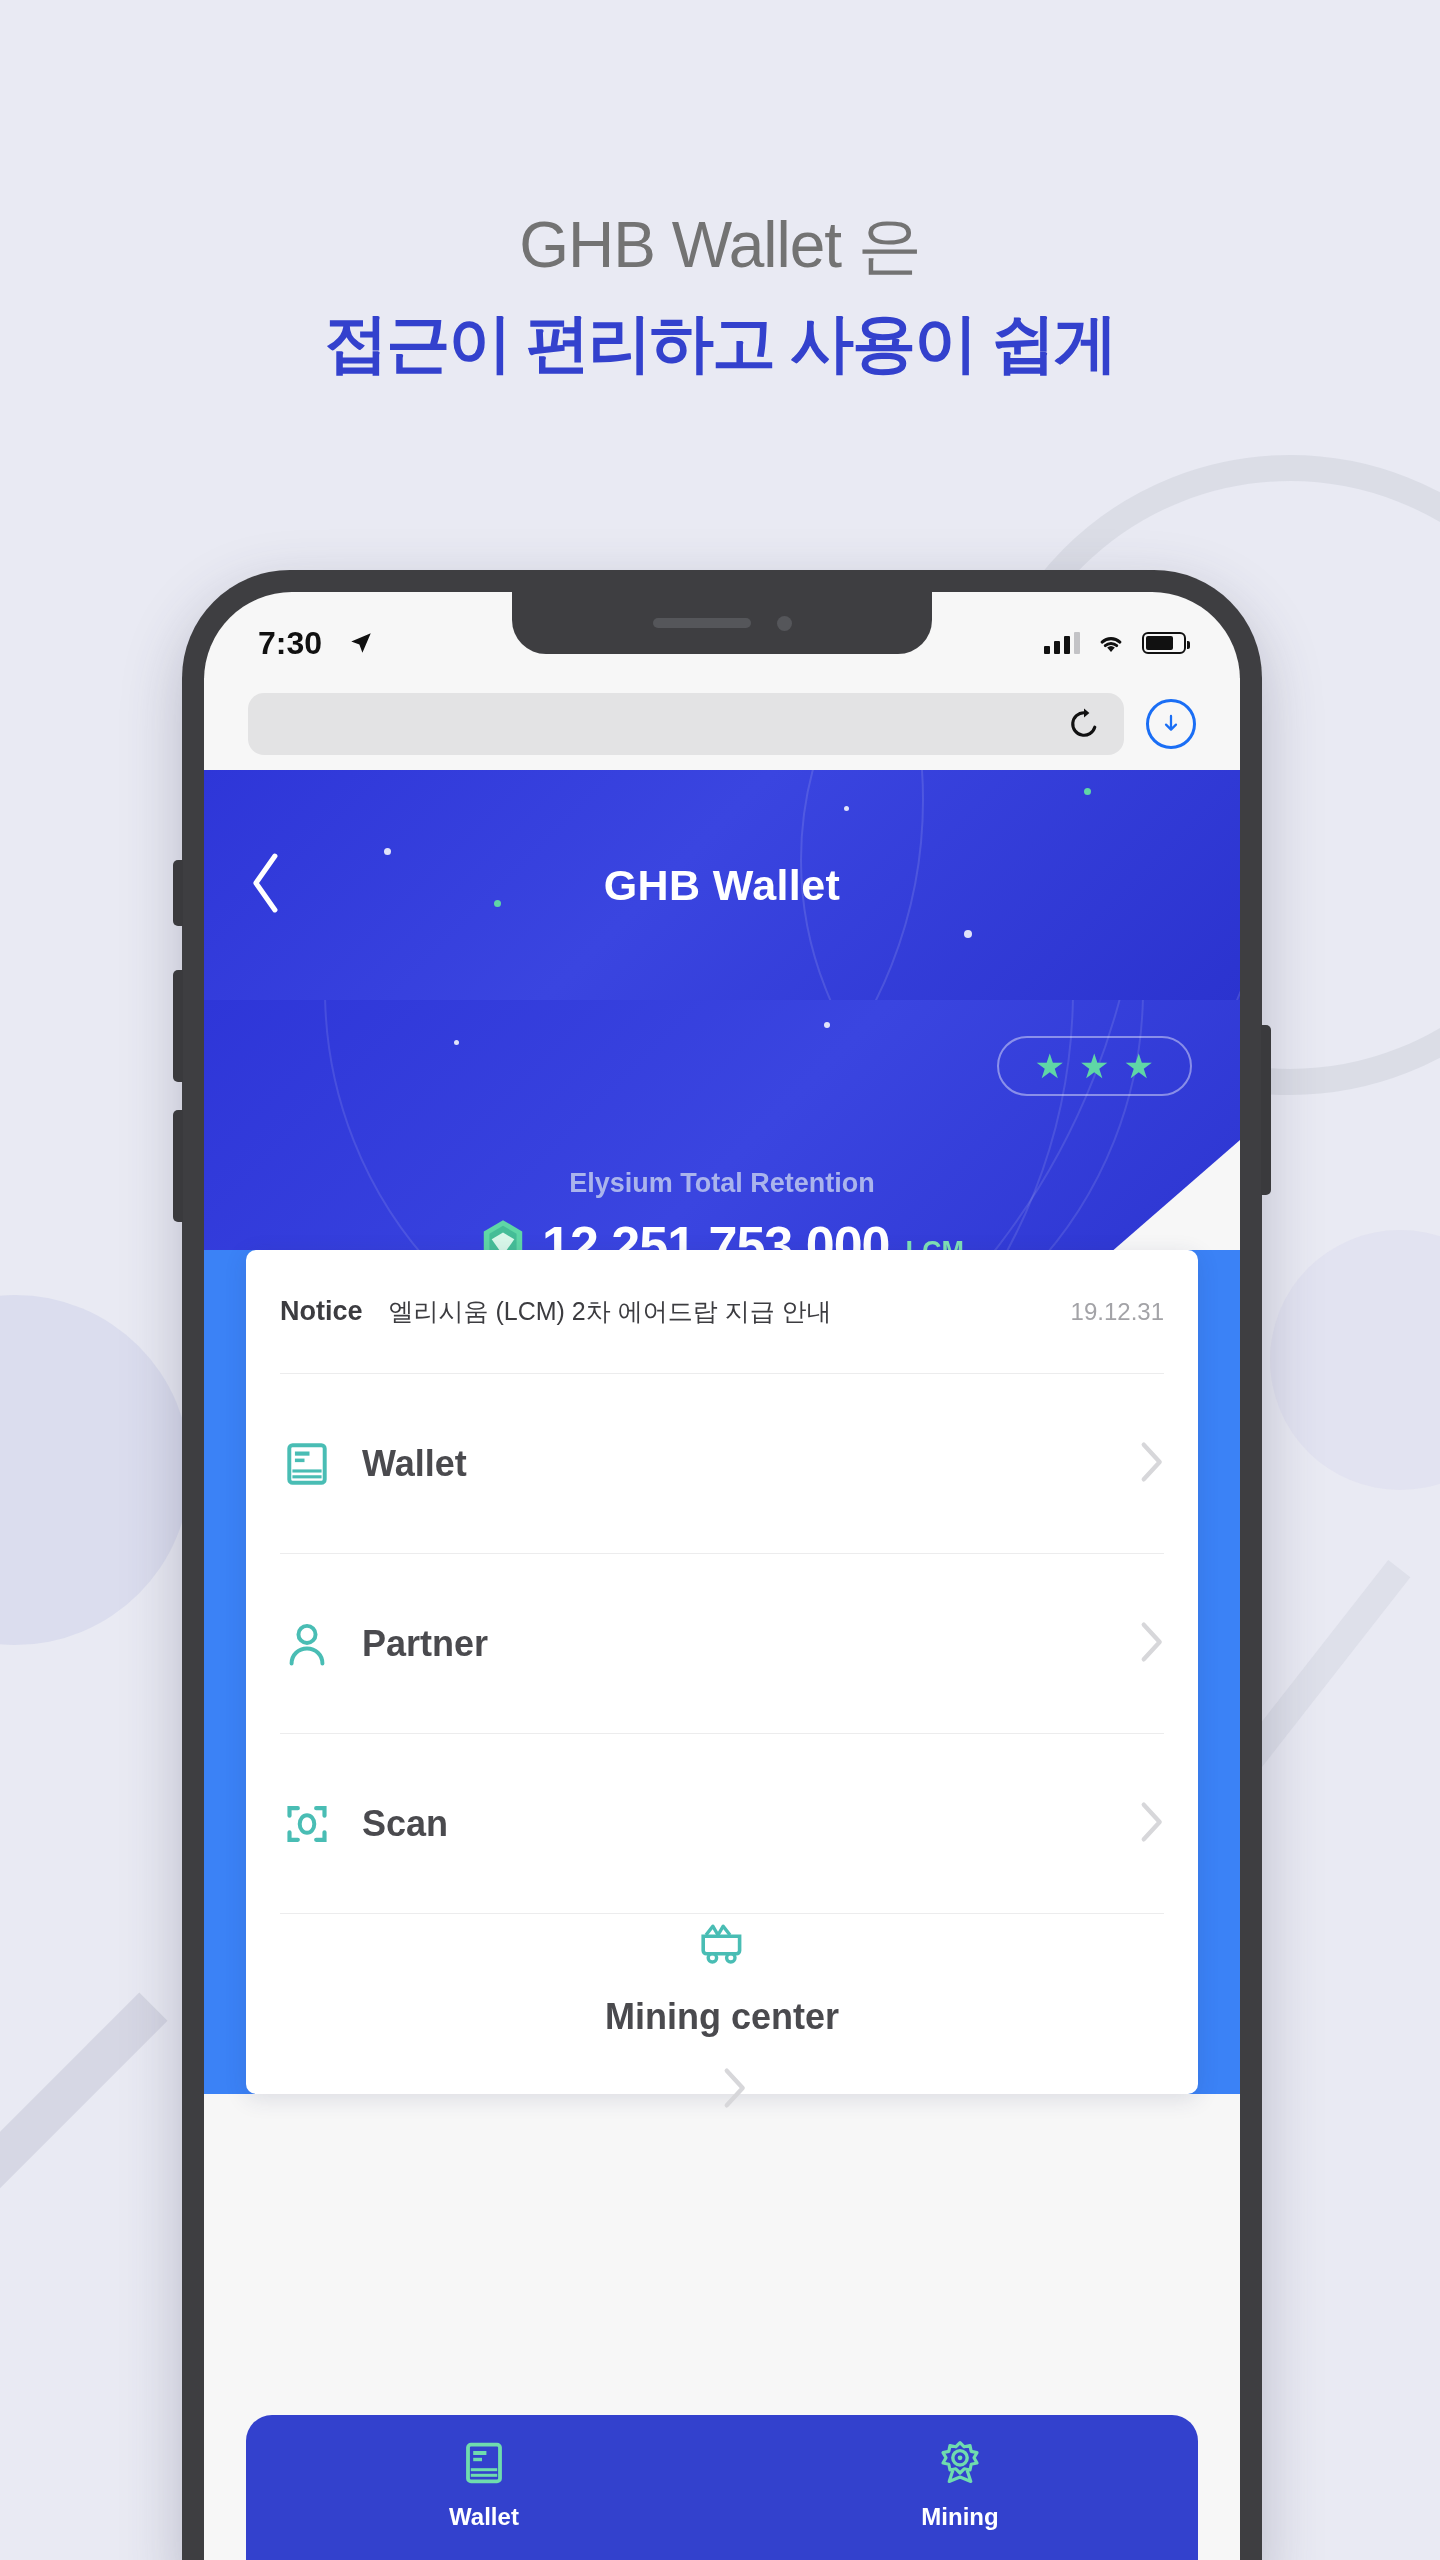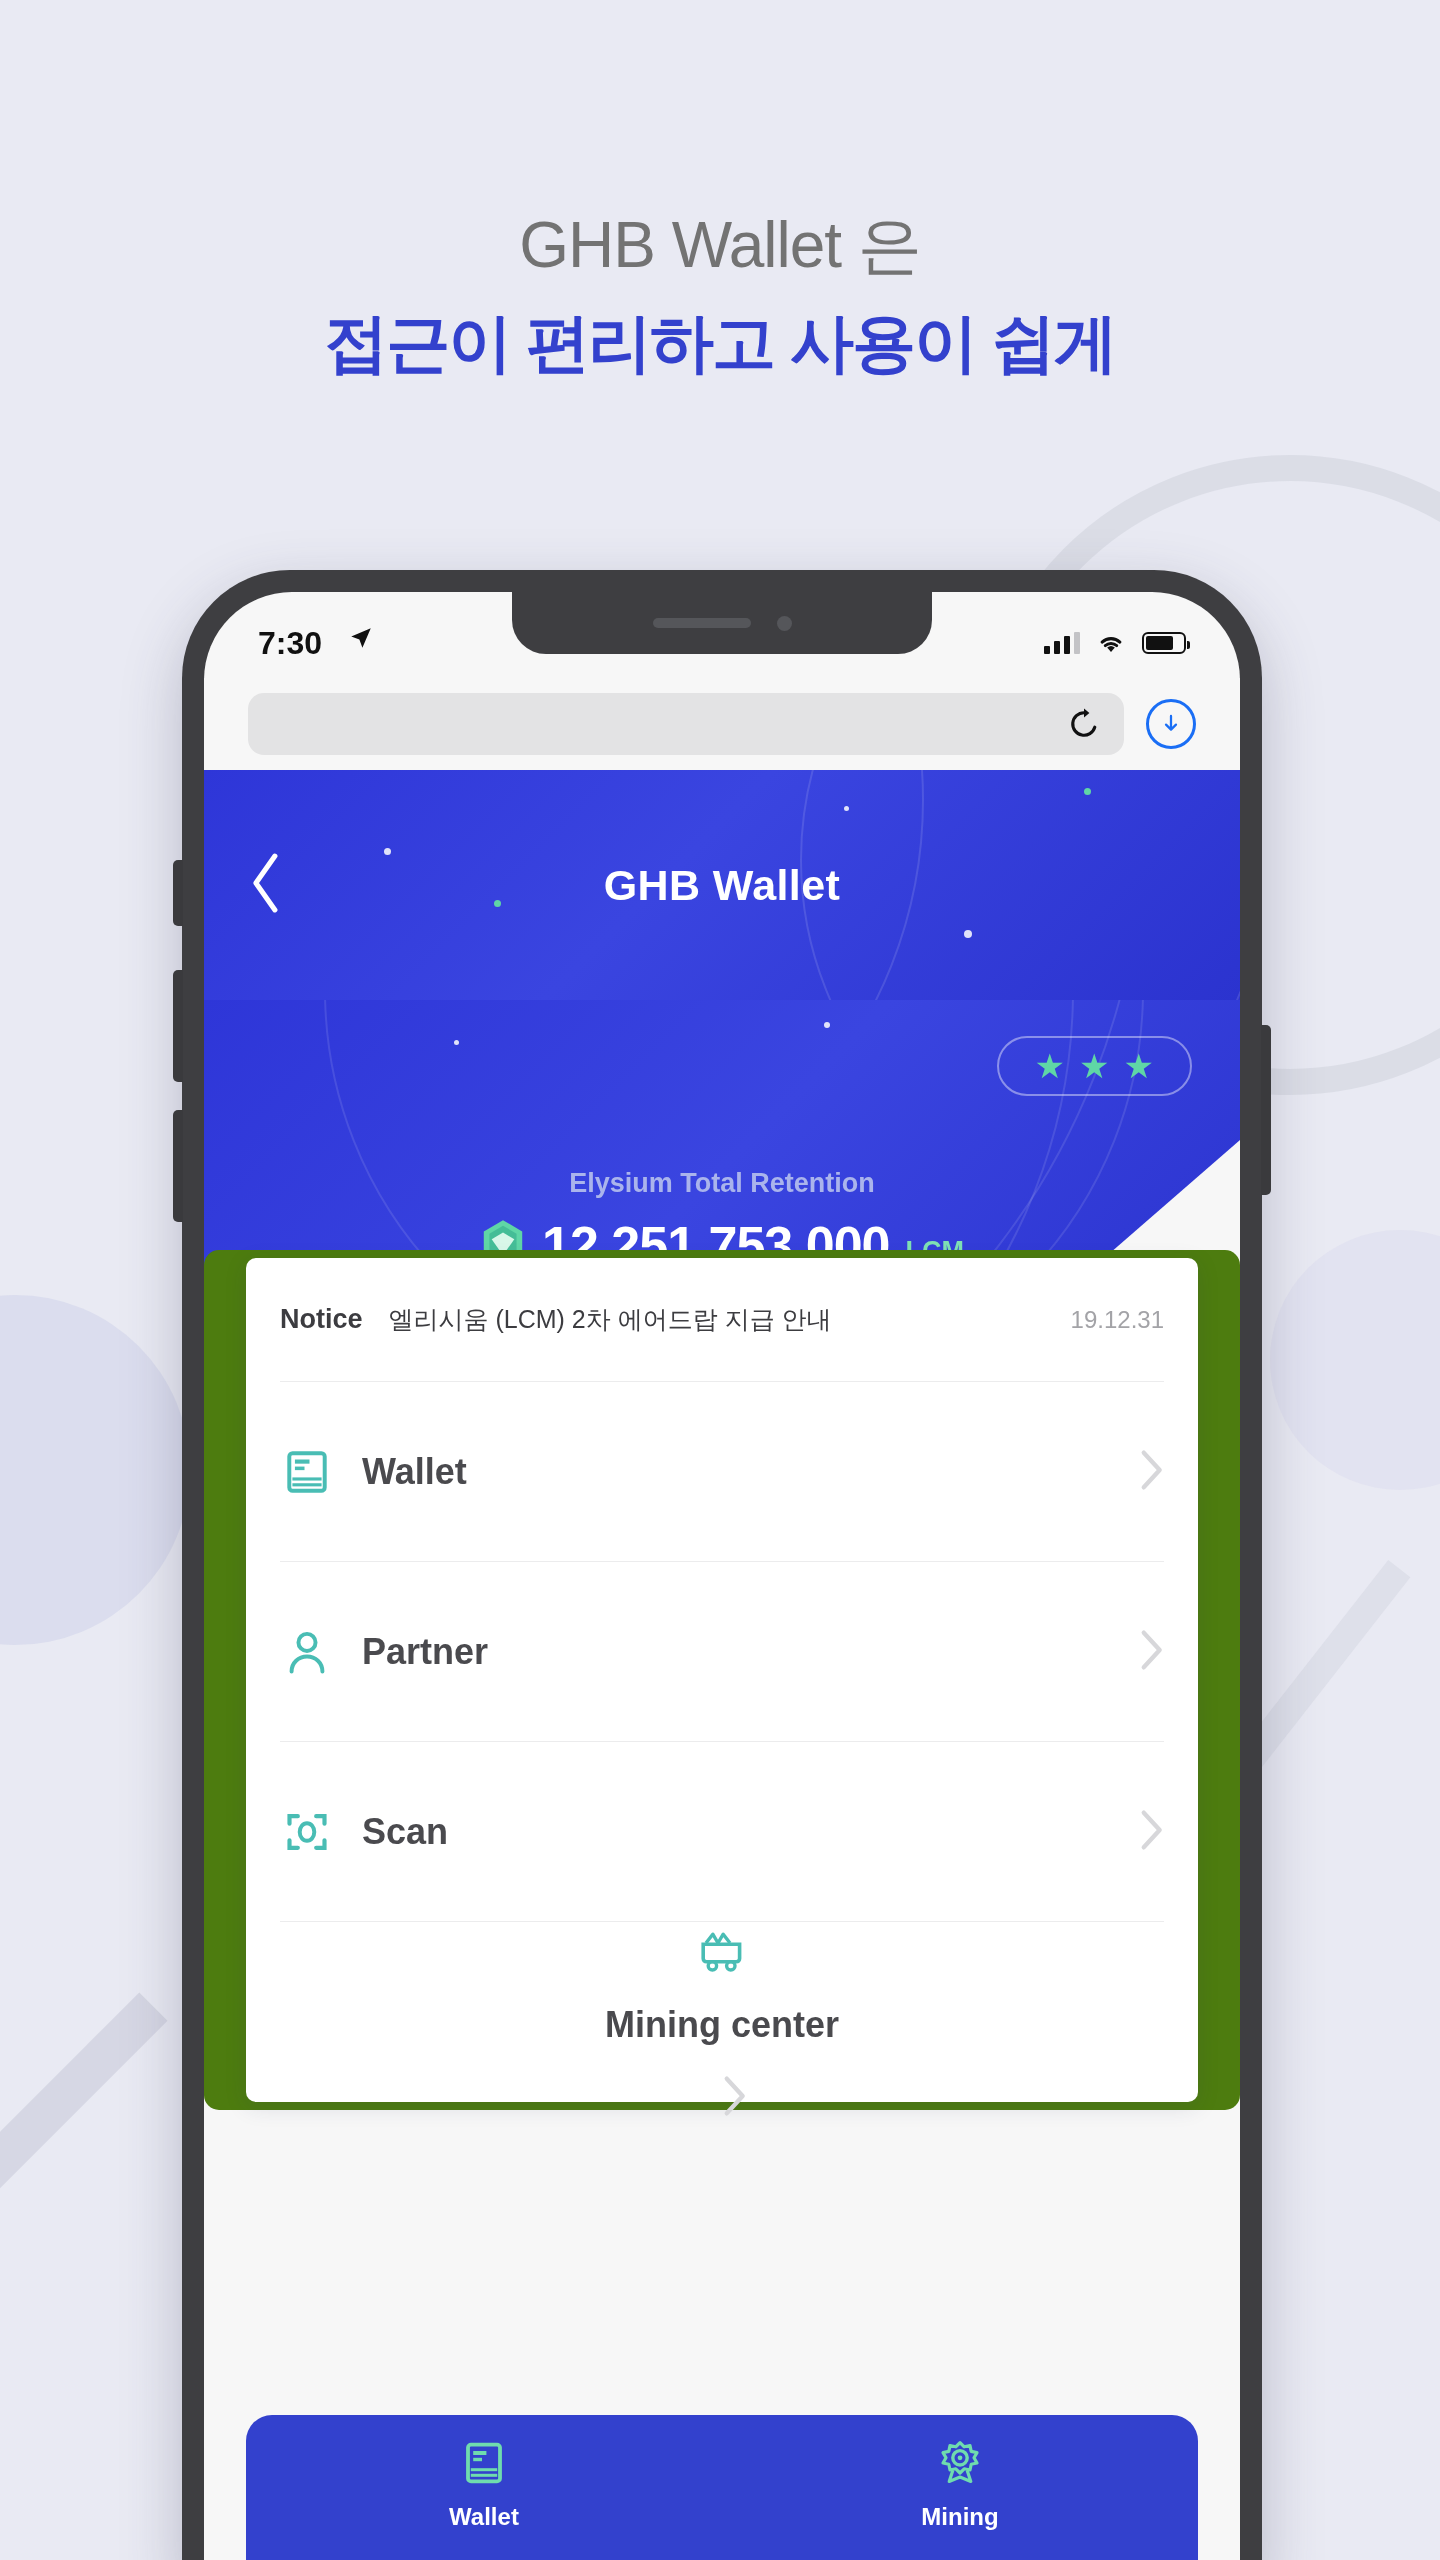--- a/index.html
+++ b/index.html
@@ -79,21 +79,21 @@
     display:flex; align-items:center; justify-content:center; gap:26px;
   }
   .notch .speaker{ width:98px; height:10px; border-radius:6px; background:#55565a; }
   .notch .cam{ width:15px; height:15px; border-radius:50%; background:#55565a; }
 
   
   .statusbar{
     height:86px; display:flex; align-items:center; justify-content:space-between;
     padding:16px 54px 0 54px; position:relative; z-index:8;
   }
-  .st-time{ font-size:32px; font-weight:700; color:#111; display:flex; gap:26px; }
+  .st-time{ font-size:32px; font-weight:700; color:#111; display:flex; align-items:center; gap:26px; }
   .st-right{ display:flex; align-items:center; gap:16px; }
   .bars{ display:flex; align-items:flex-end; gap:4px; height:22px; }
   .bars i{ display:block; width:6px; background:#111; border-radius:1px; }
   .bars i:nth-child(1){ height:8px; }
   .bars i:nth-child(2){ height:13px; }
   .bars i:nth-child(3){ height:18px; }
   .bars i:nth-child(4){ height:22px; background:#c3c3c6; }
   .battery{ width:44px; height:22px; border:2.5px solid #111; border-radius:6px; position:relative; padding:2px; }
   .battery::after{ content:""; position:absolute; right:-6px; top:7px; width:3px; height:8px; background:#111; border-radius:0 2px 2px 0;}
   .battery b{ display:block; height:100%; width:74%; background:#111; border-radius:2px; }
@@ -155,21 +155,21 @@
     color:#aab4ec; font-size:27px; font-weight:700; z-index:3;
   }
   .hero-amount{
     position:absolute; left:0; right:0; top:215px; z-index:3;
     display:flex; align-items:center; justify-content:center; gap:16px;
   }
   .hero-amount .num{ color:#fff; font-size:52px; font-weight:700; letter-spacing:-1px; }
   .hero-amount .unit{ color:#7fe0b4; font-size:27px; font-weight:700; align-self:flex-end; padding-bottom:8px; }
 
   
-  .cardwrap{ position:relative; background:#4d7c0f; margin-top:-90px; padding:8px 42px; z-index:5;border-radius:15px; }
+  .cardwrap{ position:relative; background:#3b82f6; margin-top:-90px; padding:0 42px; z-index:5; }
   .card{
     background:#fff; border-radius:10px; box-shadow:0 5px 22px rgba(40,45,90,.13);
     padding:0 34px;
   }
   .notice{
     display:flex; align-items:center; height:124px; gap:26px;
     border-bottom:1px solid #ececed;
   }
   .notice .tag{ font-size:27px; font-weight:700; color:#3c3c40; flex:0 0 auto; }
   .notice .txt{ font-size:25px; color:#3c3c40; flex:1; }

